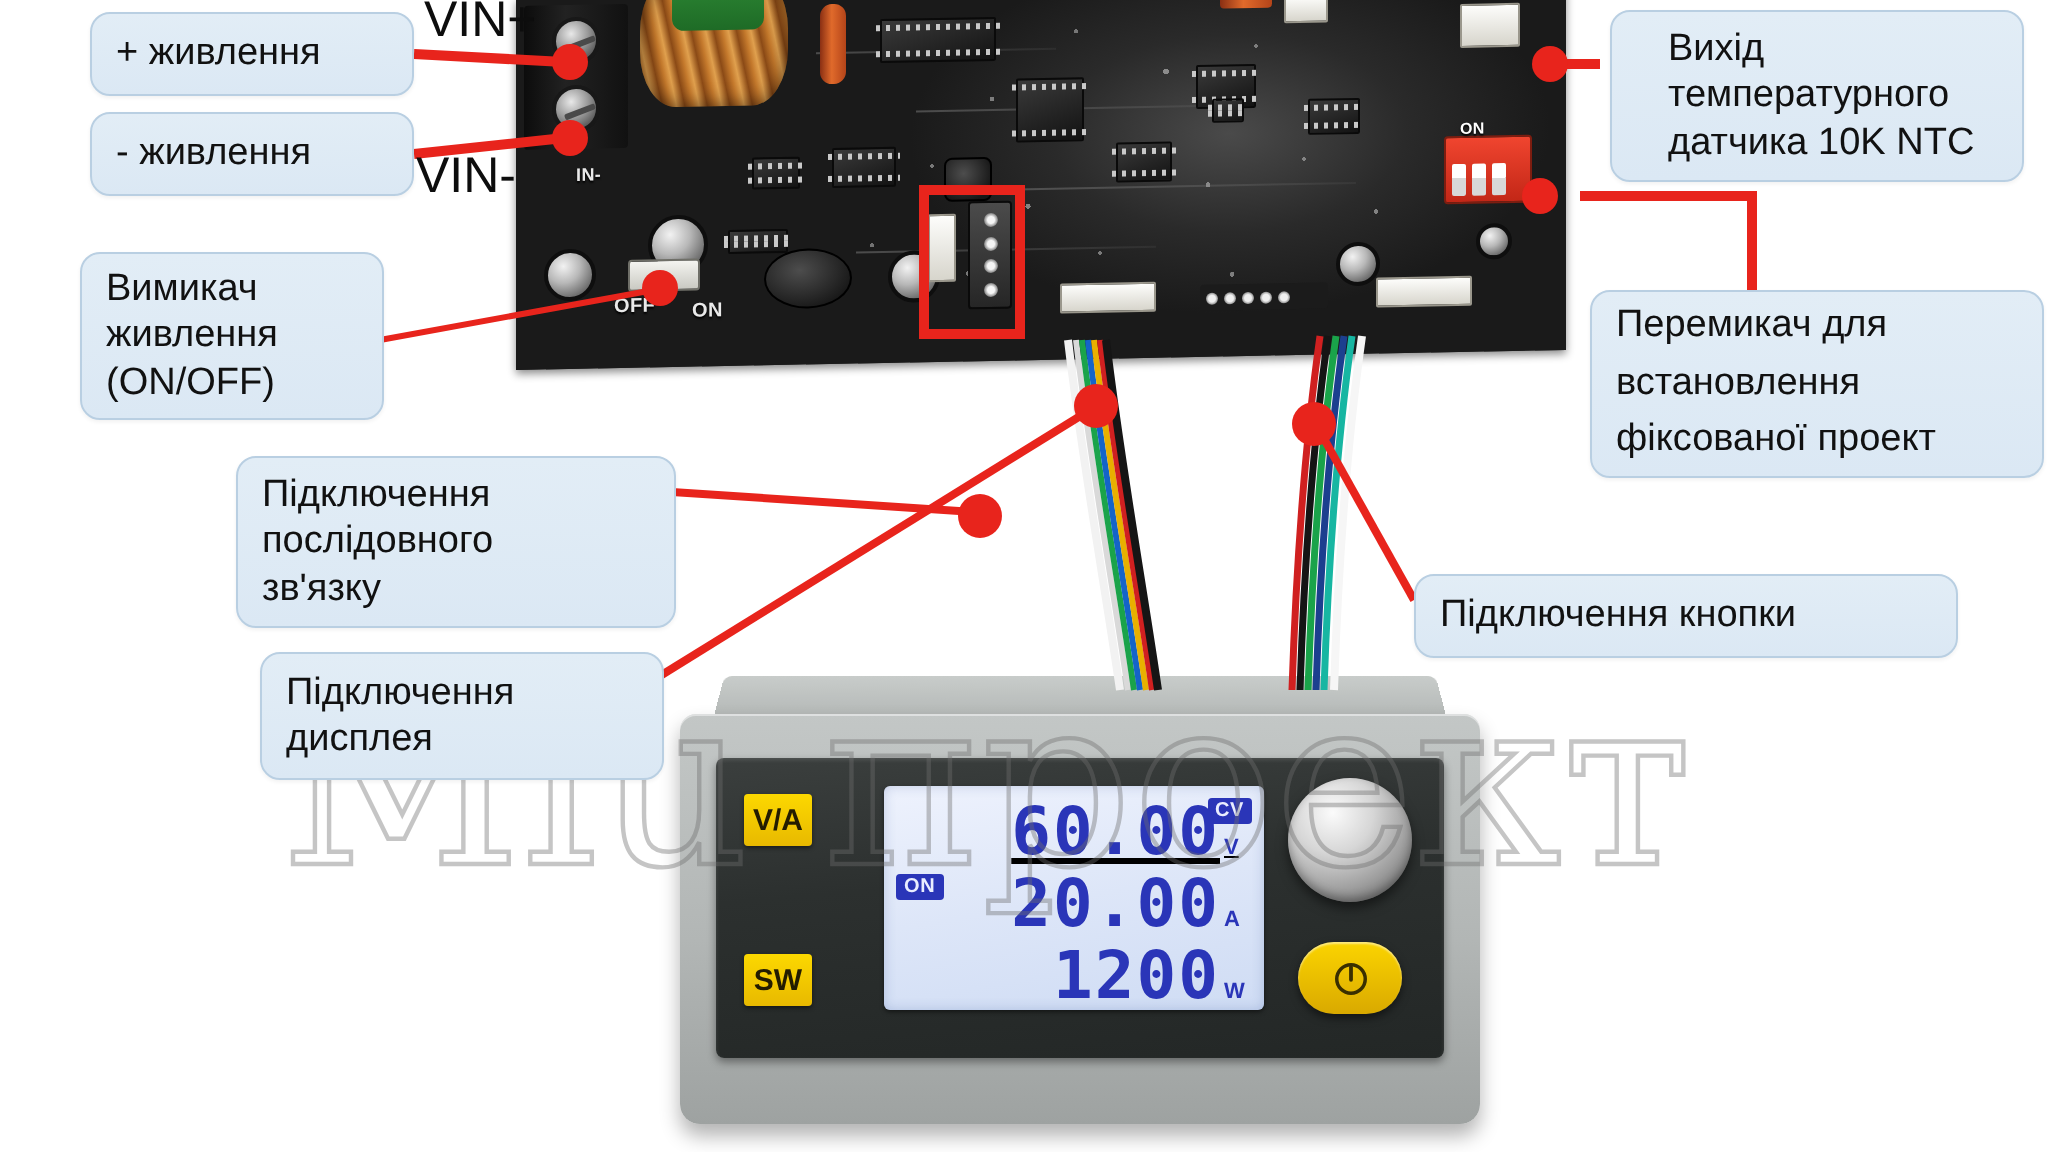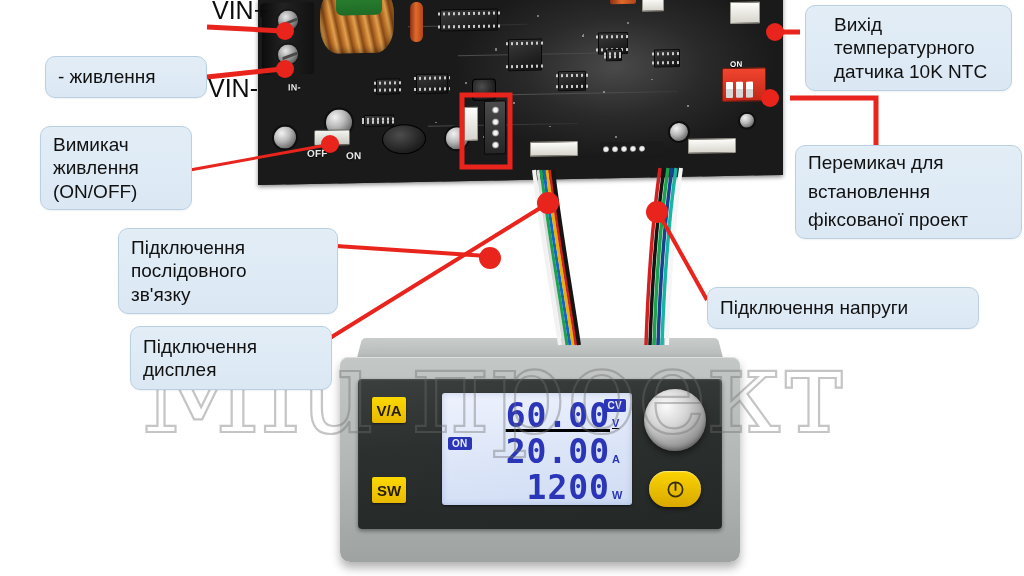--- a/index.html
+++ b/index.html
@@ -409,20 +409,23 @@
     </g>
   </svg>
 
   <svg id="watermark">
     <text x="140" y="432" font-family="DejaVu Serif, serif" font-size="118" fill="none" stroke="rgba(110,110,110,0.40)" stroke-width="2.2">Miu проект</text>
   </svg>
 
   <div class="plain-lbl" style="left:212px;top:-4px;">VIN+</div>
   <div class="plain-lbl" style="left:208px;top:74px;">VIN-</div>
 
+  <div class="callout" style="left:45px;top:6px;width:162px;height:42px;display:flex;align-items:center;">
+    <span>+ живлення</span>
+  </div>
 
   <div class="callout" style="left:45px;top:56px;width:162px;height:42px;display:flex;align-items:center;">
     <span>- живлення</span>
   </div>
 
   <div class="callout" style="left:40px;top:126px;width:152px;height:84px;display:flex;align-items:center;white-space:pre-line;">
     <span>Вимикач
 живлення
 (ON/OFF)</span>
   </div>
@@ -444,16 +447,16 @@
 датчика 10K NTC</span>
   </div>
 
   <div class="callout" style="left:795px;top:145px;width:227px;height:94px;display:flex;align-items:center;white-space:pre-line;line-height:1.5;">
     <span>Перемикач  для
 встановлення
 фіксованої проект</span>
   </div>
 
   <div class="callout" style="left:707px;top:287px;width:272px;height:42px;display:flex;align-items:center;">
-    <span>Підключення напруги</span>
+    <span>Підключення кнопки</span>
   </div>
 
 </div>
 
 </body></html>

